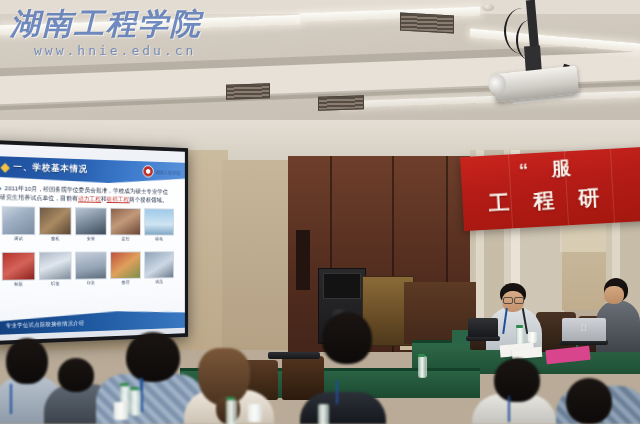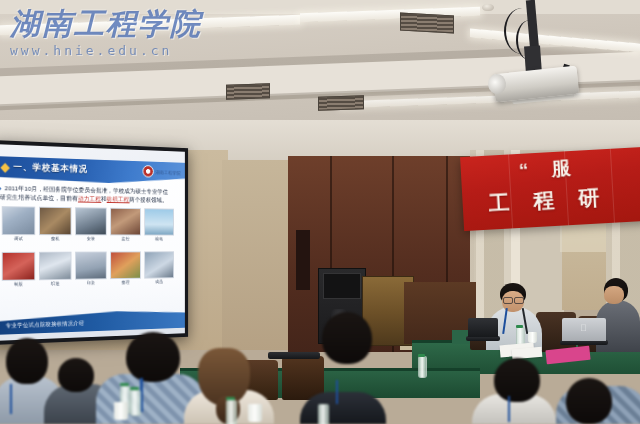--- a/index.html
+++ b/index.html
@@ -150,21 +150,21 @@
   .glasses{position:absolute;border:1px solid rgba(40,40,45,.7);border-radius:2px;}
 
   
   .wm{position:absolute;left:10px;top:4px;pointer-events:none;}
   .wm-cn{font-family:"DejaVu Serif","Liberation Serif",serif;font-size:30px;
     font-weight:bold;font-style:italic;letter-spacing:2px;
     color:rgba(58,96,170,.72);
     text-shadow:1px 1px 0 rgba(255,255,255,.55),-1px -1px 0 rgba(255,255,255,.3);}
   .wm-url{font-family:"DejaVu Sans Mono","Liberation Mono",monospace;font-size:13px;
     letter-spacing:3px;color:rgba(60,100,175,.62);margin-top:-2px;
-    text-shadow:1px 1px 0 rgba(255,255,255,.5);}
+    text-shadow:1px 1px 0 rgba(255,255,255,.5);margin-left:24px;}
 
   .blur-s{filter:blur(.5px);}
   .blur-1{filter:blur(1px);}
 </style>
 </head>
 <body>
 
 <div id="scene">
 
   <div class="ceiling"></div>

